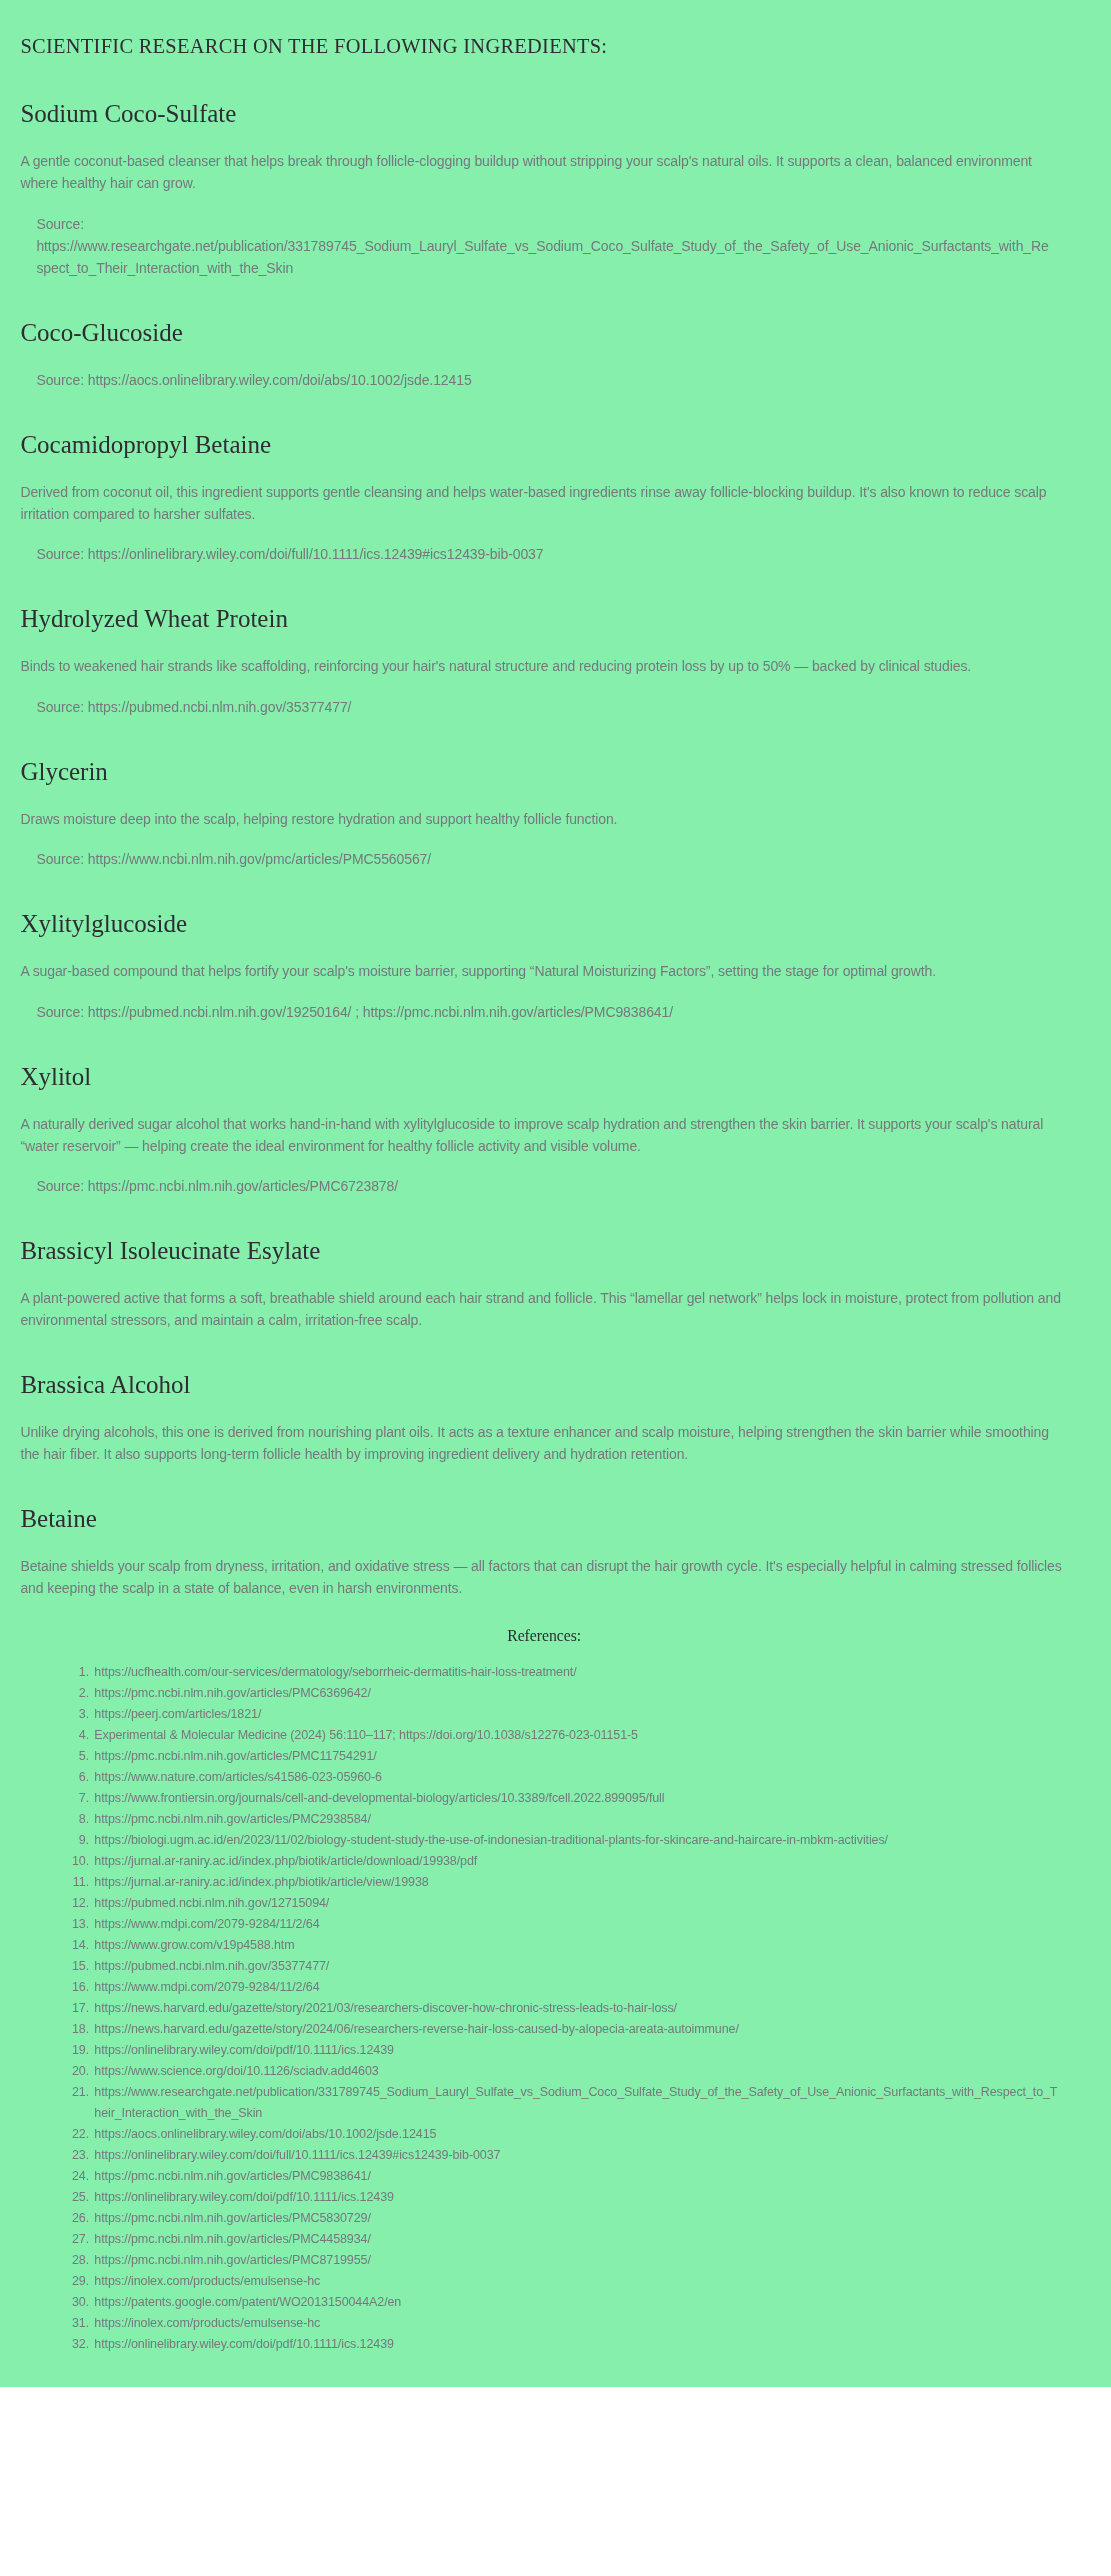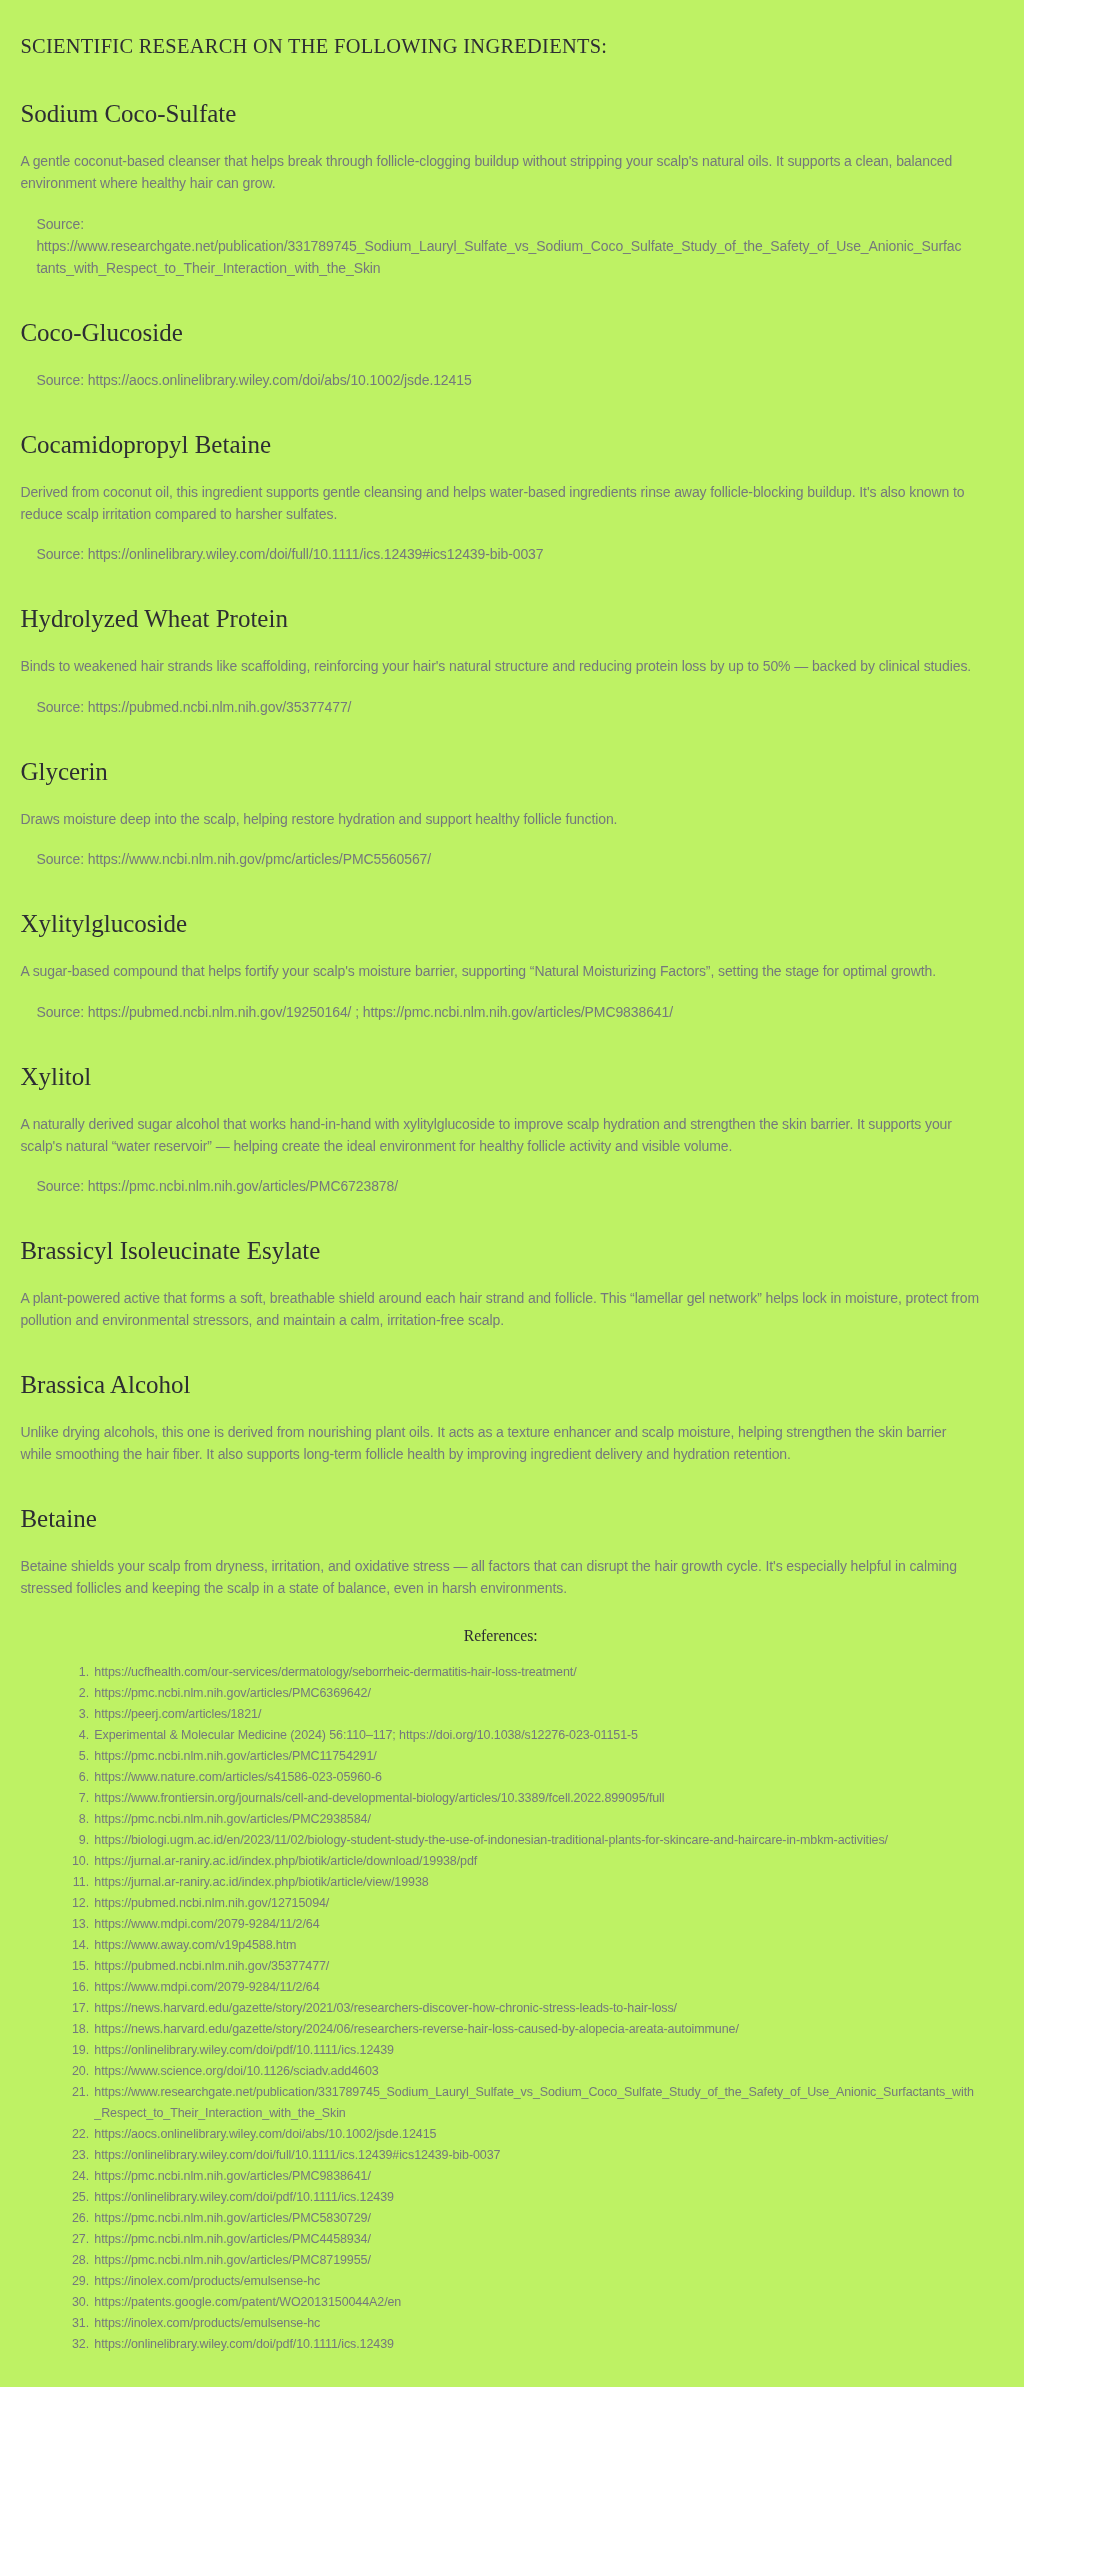--- a/index.html
+++ b/index.html
@@ -1,21 +1,21 @@
 <!DOCTYPE html>
 <html style="font-size:15px"><head>
 <meta charset="utf-8">
 <style>
   html, body { margin: 0; padding: 0; background: #ffffff; }
   .page {
-    width: 1024px;
+    width: 1111px;
     box-sizing: border-box;
     padding: 33px 43px 26px 20.4px;
     font-family: "Liberation Sans", sans-serif;
-    background: #bef264;
+    background: #86efac;
   }
   h1.doc-title {
     font-family: "Liberation Serif", serif;
     font-weight: 400;
     font-size: 20.4px;
     line-height: 27px;
     letter-spacing: 0.3px;
     color: #2d2d33;
     margin: 0;
   }
@@ -135,21 +135,21 @@
     <li>Experimental &amp; Molecular Medicine (2024) 56:110–117; https://doi.org/10.1038/s12276-023-01151-5</li>
     <li>https://pmc.ncbi.nlm.nih.gov/articles/PMC11754291/</li>
     <li>https://www.nature.com/articles/s41586-023-05960-6</li>
     <li>https://www.frontiersin.org/journals/cell-and-developmental-biology/articles/10.3389/fcell.2022.899095/full</li>
     <li>https://pmc.ncbi.nlm.nih.gov/articles/PMC2938584/</li>
     <li>https://biologi.ugm.ac.id/en/2023/11/02/biology-student-study-the-use-of-indonesian-traditional-plants-for-skincare-and-haircare-in-mbkm-activities/</li>
     <li>https://jurnal.ar-raniry.ac.id/index.php/biotik/article/download/19938/pdf</li>
     <li>https://jurnal.ar-raniry.ac.id/index.php/biotik/article/view/19938</li>
     <li>https://pubmed.ncbi.nlm.nih.gov/12715094/</li>
     <li>https://www.mdpi.com/2079-9284/11/2/64</li>
-    <li>https://www.away.com/v19p4588.htm</li>
+    <li>https://www.grow.com/v19p4588.htm</li>
     <li>https://pubmed.ncbi.nlm.nih.gov/35377477/</li>
     <li>https://www.mdpi.com/2079-9284/11/2/64</li>
     <li>https://news.harvard.edu/gazette/story/2021/03/researchers-discover-how-chronic-stress-leads-to-hair-loss/</li>
     <li>https://news.harvard.edu/gazette/story/2024/06/researchers-reverse-hair-loss-caused-by-alopecia-areata-autoimmune/</li>
     <li>https://onlinelibrary.wiley.com/doi/pdf/10.1111/ics.12439</li>
     <li>https://www.science.org/doi/10.1126/sciadv.add4603</li>
     <li>https://www.researchgate.net/publication/331789745_Sodium_Lauryl_Sulfate_vs_Sodium_Coco_Sulfate_Study_of_the_Safety_of_Use_Anionic_Surfactants_with_Respect_to_Their_Interaction_with_the_Skin</li>
     <li>https://aocs.onlinelibrary.wiley.com/doi/abs/10.1002/jsde.12415</li>
     <li>https://onlinelibrary.wiley.com/doi/full/10.1111/ics.12439#ics12439-bib-0037</li>
     <li>https://pmc.ncbi.nlm.nih.gov/articles/PMC9838641/</li>

